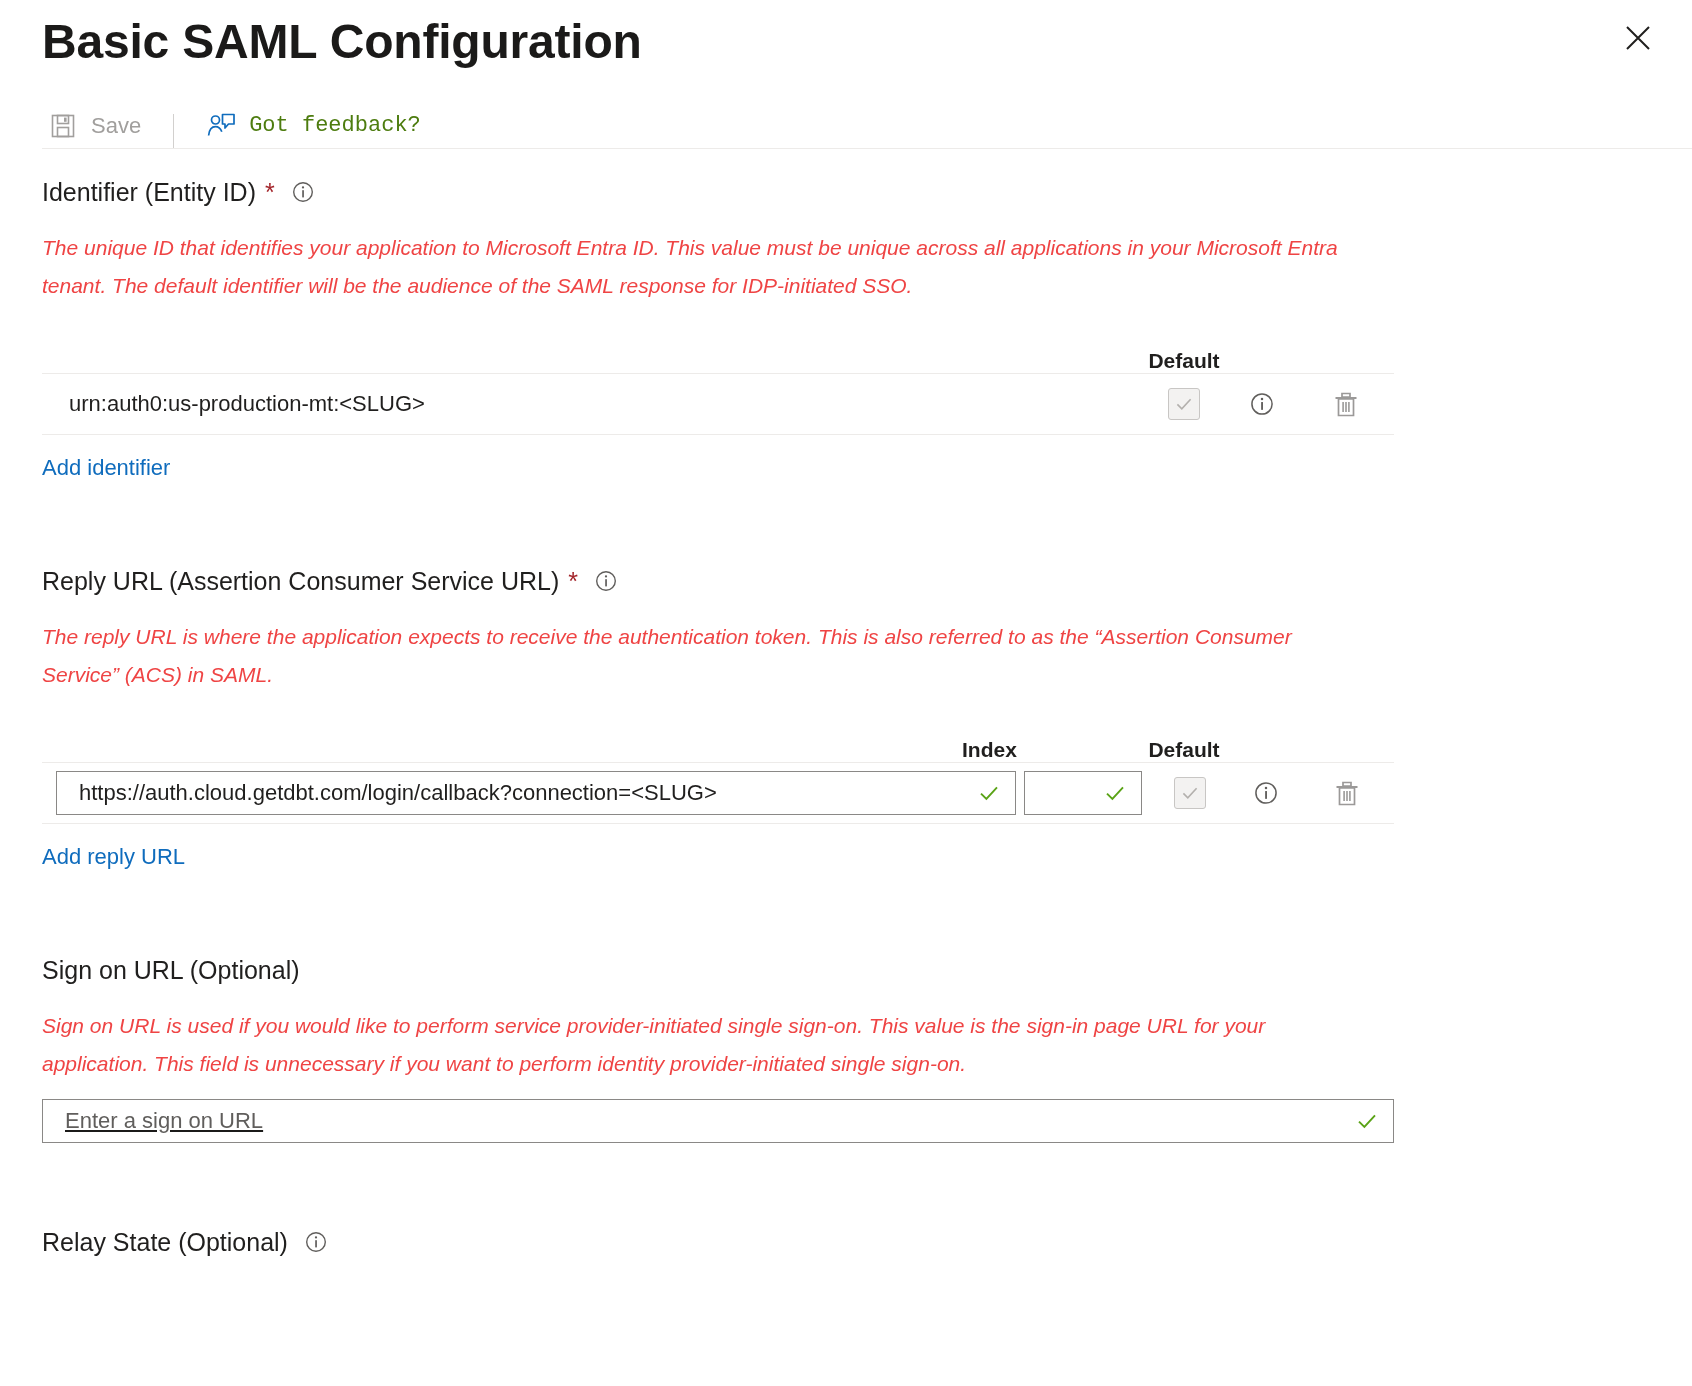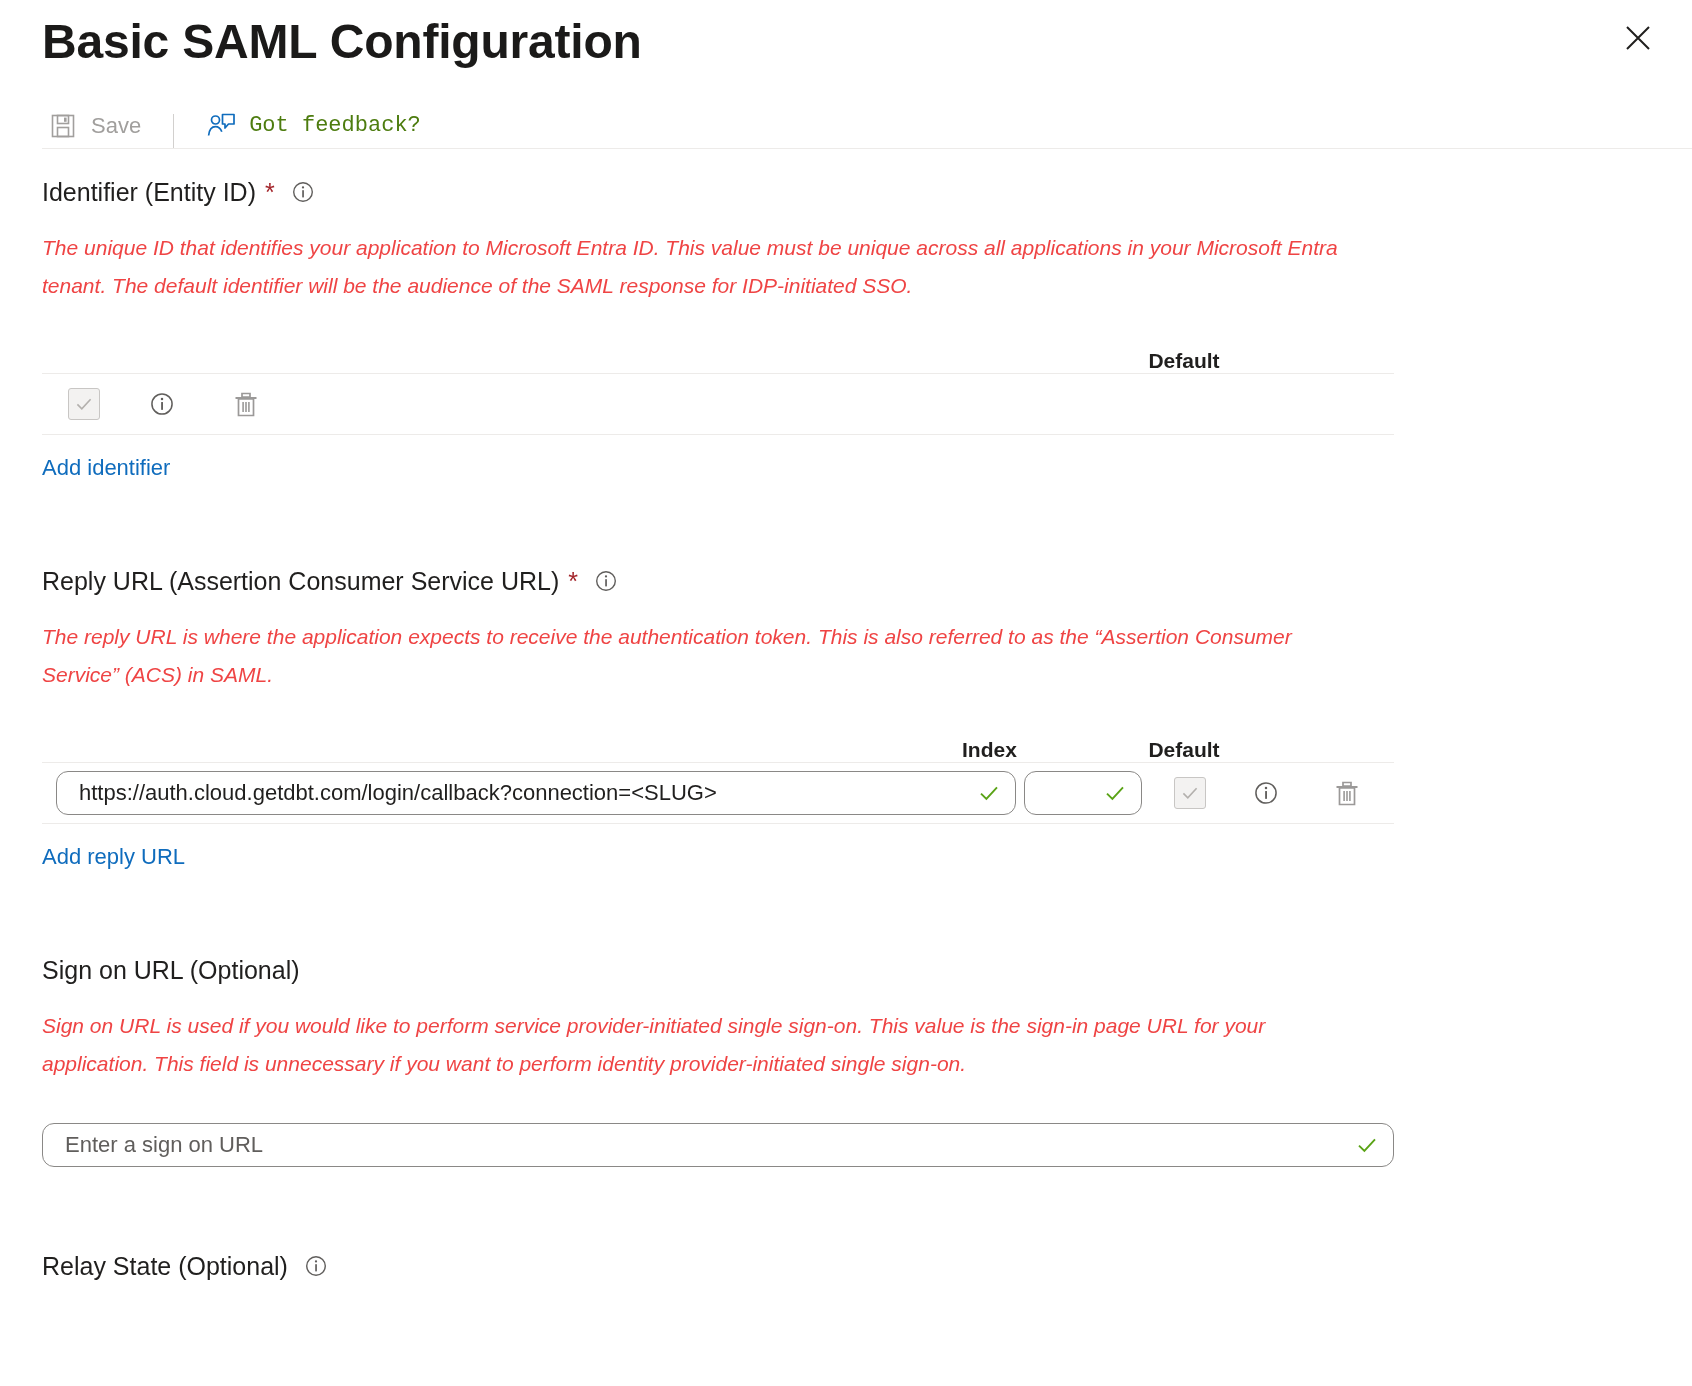--- a/index.html
+++ b/index.html
@@ -159,37 +159,37 @@
   }
 
   
   .txt-input {
     position: relative;
     border: 1px solid #8a8886;
     background: #fff;
     height: 44px;
     display: flex;
     align-items: center;
-    border-radius: 12px;
+    border-radius: 0;
   }
   .txt-input .val {
     font-size: 22px;
     color: #201f1e;
     padding: 0 16px 0 22px;
     white-space: nowrap;
     overflow: hidden;
     flex: 1 1 auto;
     line-height: 24px;
   }
   .txt-input .val.placeholder { color: #605e5c; }
   .txt-input .tick { padding-right: 14px; display: flex; align-items: center; }
 
   .input-url { width: 960px; margin-left: 14px; }
   .input-index { width: 118px; }
-  .input-signon { width: 1352px; margin-top: 40px; }
+  .input-signon { width: 1352px; margin-top: 16px; text-decoration: underline; }
 
   
   .chk {
     width: 32px;
     height: 32px;
     border: 1px solid #c8c6c4;
     border-radius: 3px;
     background: #f3f2f1;
     display: flex;
     align-items: center;
@@ -269,20 +269,23 @@
 
     <div class="tbl">
       <div class="tbl-head">
         <div class="col-value"></div>
         <div class="head-default">Default</div>
         <div class="head-spacer-info"></div>
         <div class="head-spacer-del"></div>
       </div>
 
       <div class="tbl-row">
+        <div class="col-value">
+          <div class="row-text">urn:auth0:us-production-mt:&lt;SLUG&gt;</div>
+        </div>
         <div class="col-default">
           <span class="chk">
             <svg width="20" height="20" viewBox="0 0 20 20" aria-hidden="true">
               <path d="M3.4 10.4 L7.8 14.8 L16.6 5.2" fill="none" stroke="#b3b0ad" stroke-width="1.6"></path>
             </svg>
           </span>
         </div>
         <div class="col-info">
           <span class="icon-btn">
             <svg width="26" height="26" viewBox="0 0 24 24" aria-hidden="true">

